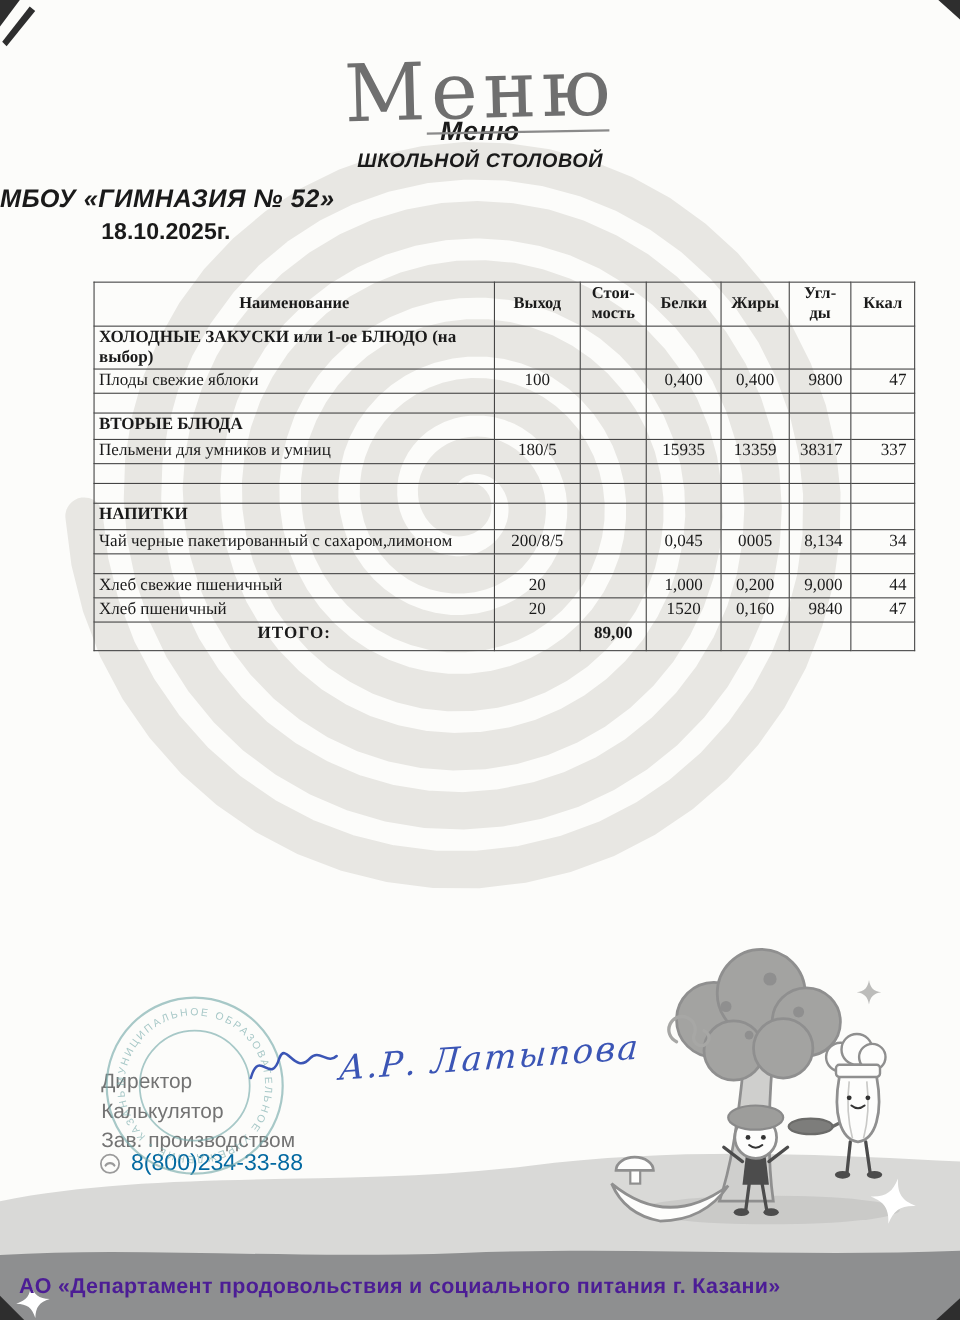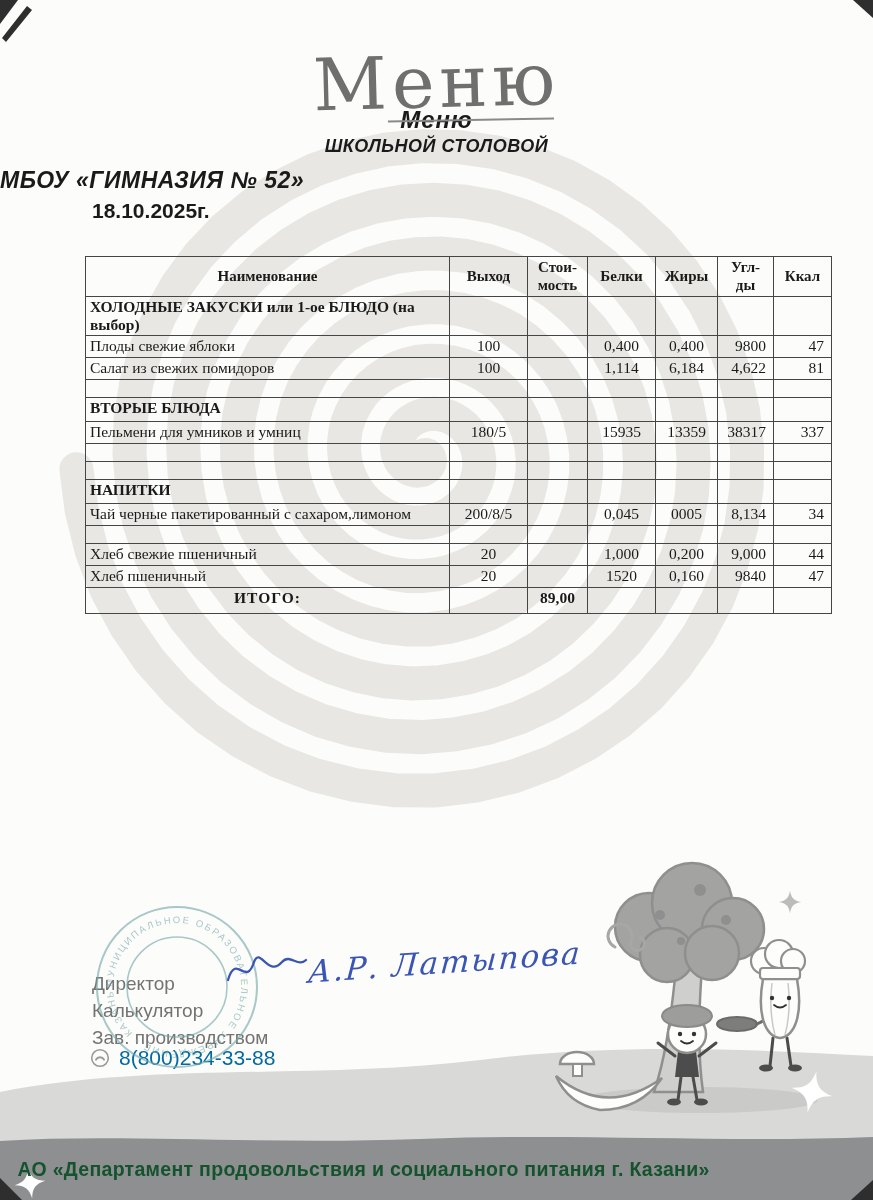--- a/index.html
+++ b/index.html
@@ -44,21 +44,21 @@
     font-family:"DejaVu Serif", serif; font-style:italic; font-size:31px; color:#3b55b5;
     transform:rotate(-4deg) skewX(-8deg); letter-spacing:2px; }
   .contact { position:absolute; left:90px; display:flex; align-items:center; gap:9px;
     font-family:"Liberation Sans", sans-serif; font-size:21px; color:#0369a1; }
   .contact.phone-row { top:1046px; }
   .contact.site-row { top:1082px; }
   .contact svg { display:block; }
 
   .banner { position:absolute; left:0; top:1140px; width:727px; height:58px; z-index:3;
     display:flex; align-items:center; justify-content:center; text-align:center;
-    font-family:"Liberation Sans", sans-serif; font-weight:700; font-size:19.5px; color:#14532d; letter-spacing:.3px; }
+    font-family:"Liberation Sans", sans-serif; font-weight:700; font-size:19.5px; color:#4c1d95; letter-spacing:.3px; }
 </style>
 </head>
 <body>
 
 <div class="page">
 
   <svg id="bg-svg" class="layer" viewBox="0 0 873 1200">
     <path id="spiral" d="M425 455 L426.0 455.1 L427.0 455.5 L427.9 456.1 L428.6 456.9 L429.2 457.9 L429.6 459.1 L429.8 460.3 L429.7 461.7 L429.4 463.1 L428.7 464.6 L427.8 465.9 L426.6 467.2 L425.1 468.3 L423.4 469.3 L421.5 470.0 L419.4 470.4 L417.1 470.6 L414.7 470.4 L412.3 469.8 L409.9 468.9 L407.5 467.5 L405.2 465.9 L403.1 463.8 L401.2 461.4 L399.6 458.6 L398.3 455.6 L397.4 452.3 L397.0 448.8 L396.9 445.1 L397.4 441.4 L398.4 437.6 L399.9 433.9 L401.9 430.3 L404.4 426.9 L407.4 423.7 L410.9 420.9 L414.8 418.4 L419.1 416.5 L423.7 415.0 L428.6 414.1 L433.7 413.8 L438.9 414.2 L444.1 415.2 L449.3 416.9 L454.3 419.3 L459.1 422.4 L463.6 426.1 L467.7 430.4 L471.2 435.3 L474.3 440.7 L476.6 446.5 L478.3 452.7 L479.2 459.2 L479.3 465.8 L478.6 472.6 L477.1 479.3 L474.6 485.9 L471.4 492.3 L467.3 498.3 L462.5 503.9 L456.9 508.9 L450.6 513.2 L443.7 516.9 L436.4 519.7 L428.6 521.6 L420.5 522.6 L412.3 522.6 L404.0 521.5 L395.7 519.5 L387.7 516.4 L380.0 512.3 L372.7 507.2 L366.1 501.2 L360.1 494.3 L354.9 486.7 L350.6 478.4 L347.3 469.5 L345.1 460.2 L344.1 450.5 L344.2 440.7 L345.5 430.8 L348.0 421.1 L351.8 411.6 L356.7 402.5 L362.7 394.0 L369.8 386.1 L377.9 379.2 L386.9 373.1 L396.7 368.2 L407.1 364.4 L418.0 361.9 L429.2 360.7 L440.6 360.9 L452.1 362.4 L463.4 365.4 L474.3 369.7 L484.8 375.4 L494.6 382.4 L503.6 390.6 L511.6 399.9 L518.5 410.3 L524.1 421.4 L528.4 433.3 L531.3 445.8 L532.7 458.6 L532.5 471.6 L530.7 484.7 L527.3 497.5 L522.4 509.9 L516.0 521.8 L508.0 532.9 L498.8 543.1 L488.3 552.2 L476.6 560.0 L464.0 566.3 L450.6 571.2 L436.6 574.5 L422.2 576.0 L407.6 575.9 L393.0 573.9 L378.6 570.2 L364.7 564.7 L351.4 557.5 L338.9 548.7 L327.6 538.4 L317.4 526.7 L308.7 513.8 L301.5 499.8 L296.1 484.9 L292.4 469.4 L290.6 453.4 L290.7 437.2 L292.9 421.0 L296.9 405.0 L302.9 389.6 L310.8 374.8 L320.4 361.1 L331.8 348.4 L344.6 337.2 L358.8 327.5 L374.2 319.5 L390.5 313.4 L407.6 309.3 L425.2 307.3 L443.0 307.3 L460.8 309.5 L478.3 313.9 L495.3 320.4 L511.5 328.9 L526.6 339.4 L540.5 351.7 L552.9 365.7 L563.5 381.2 L572.3 397.9 L579.1 415.7 L583.7 434.3 L586.1 453.5 L586.1 472.9 L583.8 492.3 L579.2 511.4 L572.2 529.9 L563.1 547.5 L551.8 564.1 L538.5 579.2 L523.4 592.7 L506.7 604.4 L488.6 614.1 L469.4 621.6 L449.3 626.7 L428.5 629.4 L407.5 629.6 L386.5 627.2 L365.9 622.4 L345.8 615.0 L326.7 605.2 L308.7 593.2 L292.3 578.9 L277.6 562.8 L264.8 544.8 L254.3 525.4 L246.1 504.7 L240.4 483.1 L237.3 460.8 L237.0 438.2 L239.3 415.6 L244.4 393.4 L252.1 371.7 L262.5 351.1 L275.3 331.7 L290.4 314.0 L307.7 298.0 L326.8 284.2 L347.5 272.8 L369.6 263.8 L392.7 257.5 L416.6 254.1 L440.8 253.5 L465.0 255.8 L488.8 261.1 L512.0 269.2 L534.2 280.1 L555.0 293.6 L574.1 309.6 L591.3 327.9 L606.2 348.2 L618.6 370.2 L628.3 393.7 L635.2 418.3 L639.1 443.7 L640.0 469.5 L637.7 495.3 L632.3 520.8 L623.9 545.6 L612.5 569.2 L598.3 591.5 L581.4 612.0 L562.1 630.4 L540.7 646.4 L517.3 659.8 L492.5 670.4 L466.4 677.9 L439.5 682.3 L412.1 683.4 L384.7 681.3 L357.6 675.8 L331.2 667.1 L306.0 655.2 L282.2 640.3 L260.4 622.6 L240.7 602.3 L223.5 579.8 L209.1 555.2 L197.7 528.9 L189.4 501.4 L184.6 472.9 L183.1 443.9 L185.2 414.9 L190.7 386.2 L199.7 358.2 L212.0 331.4 L227.5 306.2 L246.0 282.9 L267.2 261.9 L290.9 243.6 L316.8 228.1 L344.4 215.8 L373.4 206.9 L403.4 201.5 L433.9 199.7 L464.6 201.6 L494.9 207.1 L524.5 216.3 L552.8 229.1 L579.6 245.2 L604.3 264.4 L626.6 286.6 L646.1 311.4 L662.7 338.5 L675.9 367.4 L685.6 397.8 L691.6 429.4 L693.7 461.5 L692.0 493.7 L686.5 525.7 L677.1 556.9 L664.0 586.8 L647.3 615.1 L627.3 641.2 L604.2 664.9 L578.4 685.7 L550.1 703.3 L519.8 717.5 L488.0 727.9 L454.9 734.5 L421.3 737.1 L387.4 735.7 L353.8 730.1 L321.0 720.6 L289.5 707.1 L259.7 689.9 L232.0 669.2 L207.0 645.2 L185.0 618.4 L166.2 588.9 L151.1 557.3 L139.8 524.0 L132.6 489.5 L129.5 454.3 L130.7 418.8 L136.2 383.6 L145.8 349.1 L159.6 316.0 L177.3 284.6 L198.7 255.5 L223.5 229.1 L251.4 205.8 L282.0 185.9 L314.9 169.8 L349.6 157.6 L385.6 149.7 L422.4 146.2 L459.5 147.1 L496.4 152.4 L532.4 162.2 L567.2 176.2 L600.1 194.4 L630.7 216.5 L658.6 242.1 L683.2 271.0 L704.3 302.8 L721.4 336.9 L734.4 373.0 L743.0 410.5 L747.1 448.8 L746.5 487.6 L741.3 526.0 L731.5 563.7 L717.2 600.1 L698.6 634.6 L675.9 666.7 L649.5 696.0 L619.6 722.0 L586.8 744.2 L551.4 762.5 L513.9 776.4 L475.0 785.7 L435.0 790.4 L394.7 790.2 L354.6 785.1 L315.3 775.3 L277.3 760.8 L241.2 741.8 L207.5 718.5 L176.8 691.3 L149.5 660.5 L126.0 626.5 L106.6 589.9 L91.8 551.1 L81.7 510.7 L76.4 469.2" fill="none" stroke="#e8e7e3" stroke-width="34" stroke-linecap="round"></path>
   </svg>
 
@@ -103,29 +103,20 @@
           </tr>
           <tr class="row-item">
             <td class="name">Плоды свежие яблоки</td>
             <td class="c">100</td>
             <td class="c"></td>
             <td class="c">0,400</td>
             <td class="c">0,400</td>
             <td class="r">9800</td>
             <td class="r">47</td>
           </tr>
-          <tr class="row-item">
-            <td class="name">Салат из свежих помидоров</td>
-            <td class="c">100</td>
-            <td class="c"></td>
-            <td class="c">1,114</td>
-            <td class="c">6,184</td>
-            <td class="r">4,622</td>
-            <td class="r">81</td>
-          </tr>
           <tr class="row-empty">
             <td class="name"></td>
             <td class="c"></td>
             <td class="c"></td>
             <td class="c"></td>
             <td class="c"></td>
             <td class="r"></td>
             <td class="r"></td>
           </tr>
           <tr class="row-section">

